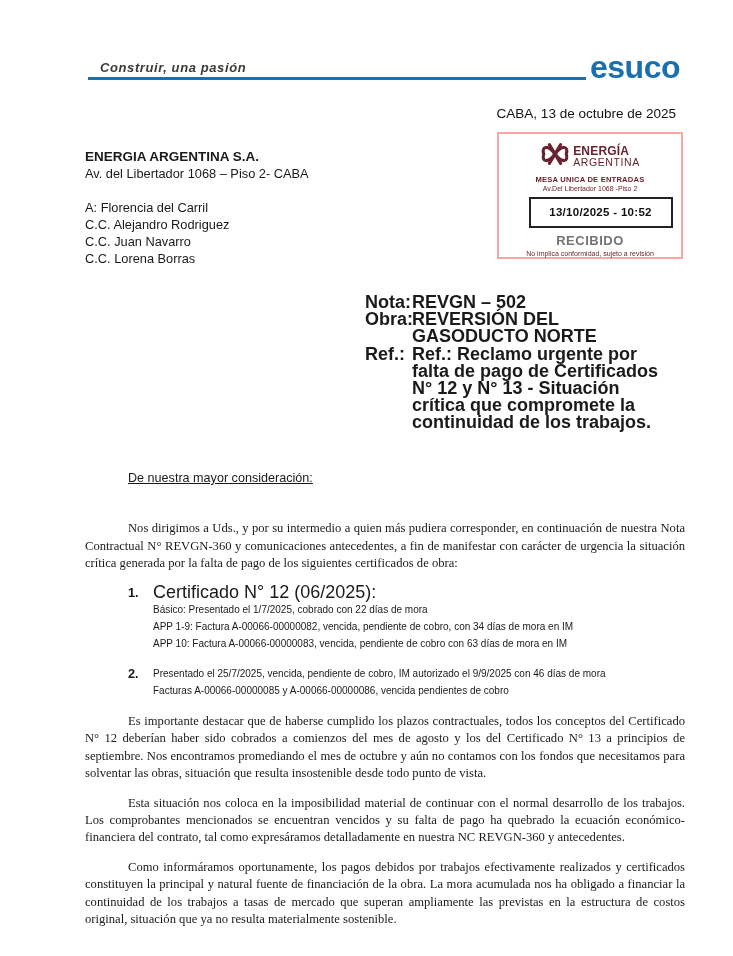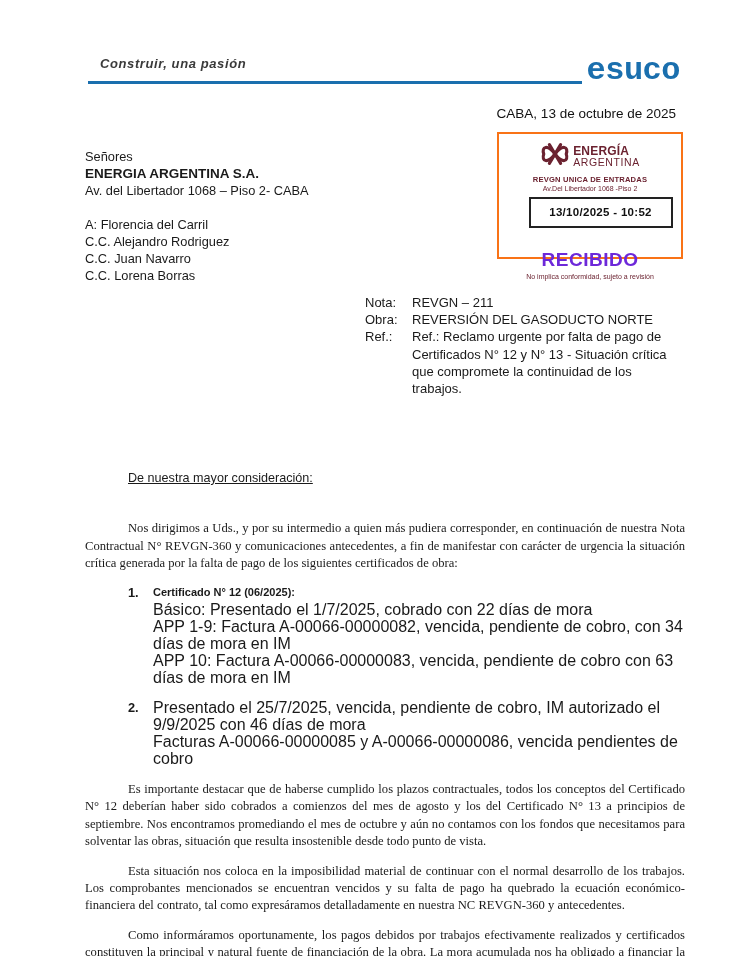--- a/index.html
+++ b/index.html
@@ -6,81 +6,80 @@
   .page{
     position:relative;
     width:733px;height:956px;
     background:#ffffff;
     font-family:"Liberation Sans", sans-serif;
     color:#1a1a1a;
     overflow:hidden;
   }
   
   .header{position:absolute;left:88px;top:54px;right:53px;display:flex;align-items:flex-end;}
-  .tagline-wrap{flex:1;border-bottom:3px solid #1a6fae;padding:0 0 9px 12px;}
+  .tagline-wrap{flex:1;border-bottom:3px solid #1a6fae;padding:0 0 1px 12px;}
   .tagline{font-size:13px;font-weight:bold;font-style:italic;letter-spacing:0.6px;color:#3a3a3a;}
-  .logo-text{font-size:32px;font-weight:bold;color:#1a6fae;letter-spacing:-0.5px;line-height:0.82;margin-left:4px;font-family:Liberation Mono, monospace;}
+  .logo-text{font-size:32px;font-weight:bold;color:#1a6fae;letter-spacing:-0.5px;line-height:0.82;margin-left:4px;}
   .date-line{position:absolute;top:106px;right:57px;font-size:13.5px;color:#111;}
   
   .recipient{position:absolute;left:85px;top:148px;font-size:12.8px;line-height:17px;}
   .recipient .company{font-weight:bold;font-size:13.5px;}
   .recipient .gap{height:17px;}
   
   .stamp{
     position:absolute;left:497px;top:132px;width:182px;height:123px;
-    border:2px solid #f97316;background:#fff;
+    border:2px solid #fca5a5;background:#fff;
     display:flex;flex-direction:column;align-items:center;
     color:#6b2230;text-align:center;
   }
   .stamp-logo-row{display:flex;align-items:center;margin-top:5px;gap:3px;}
   .stamp-logo-text{text-align:left;line-height:1.02;}
   .stamp-org1{font-weight:bold;font-size:12px;letter-spacing:0.2px;}
   .stamp-org2{font-size:10.5px;letter-spacing:0.6px;}
   .stamp-dept{font-weight:bold;font-size:7.6px;margin-top:2px;letter-spacing:0.2px;}
   .stamp-addr{font-size:7px;margin-top:1px;}
   .stamp-datebox{
     border:2px solid #222;width:140px;margin-top:5px;padding:7px 0 8px;
     color:#111;font-size:11.5px;font-weight:600;letter-spacing:0.3px;margin-left:21px;
   }
-  .stamp-status{color:#6d28d9;font-weight:bold;font-size:19px;margin-top:21px;letter-spacing:0.5px;}
+  .stamp-status{color:#737373;font-weight:bold;font-size:13px;margin-top:5px;letter-spacing:0.5px;}
   .stamp-disclaimer{font-size:7px;margin-top:2px;}
   
   .refblock{
     position:absolute;left:365px;top:294px;width:302px;
     display:grid;grid-template-columns:47px 1fr;
-    font-weight:normal;font-size:13px;line-height:17.2px;
+    font-weight:bold;font-size:18px;line-height:17.2px;
   }
   
   .body-text{position:absolute;left:85px;top:470px;width:600px;font-size:12.6px;line-height:17.4px;}
   .greeting{margin-left:43px;text-decoration:underline;}
   .para{text-align:justify;text-indent:43px;margin-top:12px;font-family:Liberation Serif, serif;}
   .para.first{margin-top:33px;}
   .cert{display:flex;margin-top:11px;}
   .cert + .cert{margin-top:13px;}
   .cert-num{width:25px;margin-left:43px;font-weight:bold;font-size:12.8px;flex:none;}
-  .cert-title{font-weight:bold;font-size:11px;}
-  .cert-detail{font-size:16px;line-height:17px;}
+  .cert-title{font-weight:normal;font-size:18px;}
+  .cert-detail{font-size:10px;line-height:17px;}
   .p2{margin-top:14px;}
 </style>
 </head>
 <body>
 
 <div class="page">
 
   <div class="header">
     <div class="tagline-wrap">
       <span class="tagline">Construir, una pasión</span>
     </div>
     <div class="logo-text">esuco</div>
   </div>
 
   <div class="date-line">CABA, 13 de octubre de 2025</div>
 
   <div class="recipient">
-    <div>Señores</div>
     <div class="company">ENERGIA ARGENTINA S.A.</div>
     <div>Av. del Libertador 1068 – Piso 2- CABA</div>
     <div class="gap"></div>
     <div>A: Florencia del Carril</div>
     <div>C.C. Alejandro Rodriguez</div>
     <div>C.C. Juan Navarro</div>
     <div>C.C. Lorena Borras</div>
   </div>
 
   <div class="stamp">
@@ -95,30 +94,30 @@
             <path d="M15 9 L33 39"></path>
             <path d="M33 9 L15 39"></path>
           </g>
         </svg>
       </span>
       <span class="stamp-logo-text">
         <div class="stamp-org1">ENERGÍA</div>
         <div class="stamp-org2">ARGENTINA</div>
       </span>
     </div>
-    <div class="stamp-dept">REVGN UNICA DE ENTRADAS</div>
+    <div class="stamp-dept">MESA UNICA DE ENTRADAS</div>
     <div class="stamp-addr">Av.Del Libertador 1068 -Piso 2</div>
     <div class="stamp-datebox">13/10/2025 - 10:52</div>
     <div class="stamp-status">RECIBIDO</div>
     <div class="stamp-disclaimer">No implica conformidad, sujeto a revisión</div>
   </div>
 
   <div class="refblock">
     <div>Nota:</div>
-    <div>REVGN – 211</div>
+    <div>REVGN – 502</div>
     <div>Obra:</div>
     <div>REVERSIÓN DEL GASODUCTO NORTE</div>
     <div>Ref.:</div>
     <div>Ref.: Reclamo urgente por falta de pago de Certificados N° 12 y N° 13 - Situación crítica que compromete la continuidad de los trabajos.</div>
   </div>
 
   <div class="body-text">
     <div class="greeting">De nuestra mayor consideración:</div>
 
     <div class="para first">Nos dirigimos a Uds., y por su intermedio a quien más pudiera corresponder, en continuación de nuestra Nota Contractual N° REVGN-360 y comunicaciones antecedentes, a fin de manifestar con carácter de urgencia la situación crítica generada por la falta de pago de los siguientes certificados de obra:</div>

